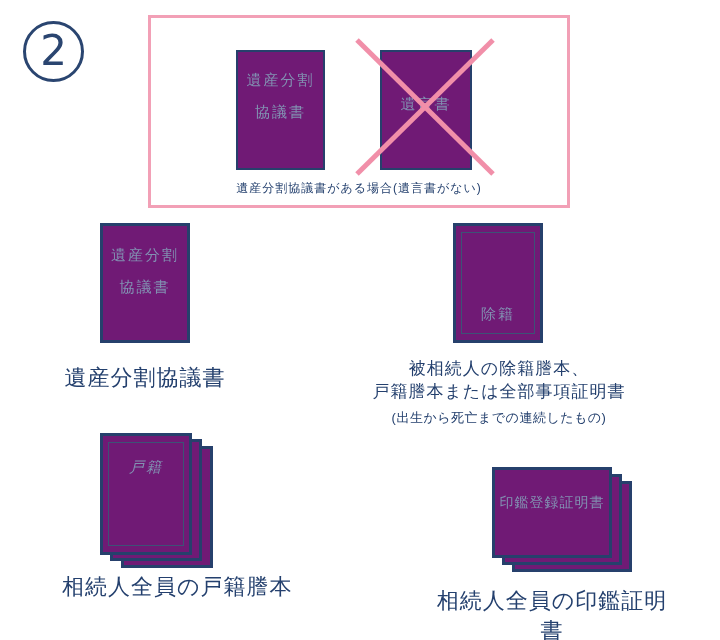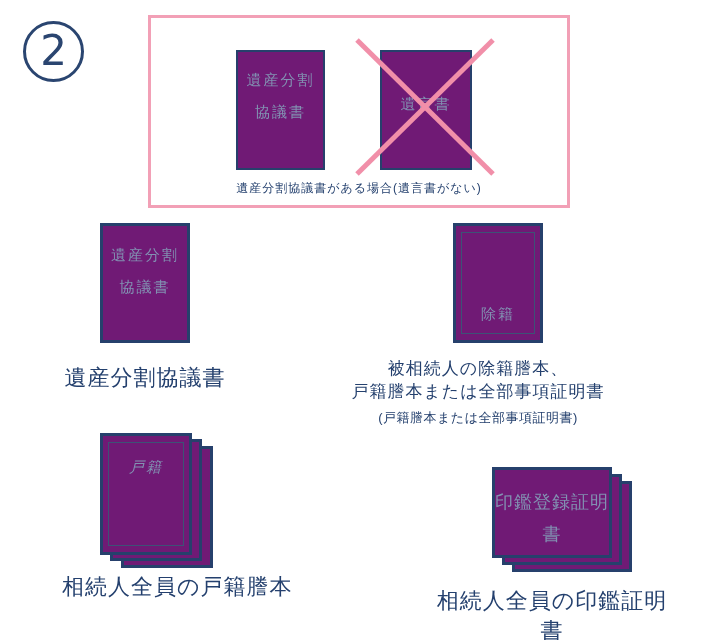--- a/index.html
+++ b/index.html
@@ -93,40 +93,40 @@
       <div>遺産分割</div>
       <div>協議書</div>
     </div>
   </div>
   <div class="caption caption-agreement" style="left:25px;top:363px;width:240px;">遺産分割協議書</div>
 
   <div class="doc" style="left:453px;top:223px;width:90px;height:120px;">
     <div class="doc-inner"></div>
     <div class="doc-label" style="top:32px;margin-top:40px;">除籍</div>
   </div>
-  <div class="caption caption-joseki" style="left:336px;top:357px;width:284px;">
+  <div class="caption caption-joseki" style="left:357px;top:357px;width:284px;">
     <div>被相続人の除籍謄本、</div>
     <div>戸籍謄本または全部事項証明書</div>
-    <div class="note">(戸籍謄本または全部事項証明書)</div>
+    <div class="note">(出生から死亡までの連続したもの)</div>
   </div>
 
   <div>
     <div class="doc" style="left:121px;top:446px;width:92px;height:122px;"></div>
     <div class="doc" style="left:110px;top:439px;width:92px;height:122px;"></div>
     <div class="doc" style="left:100px;top:433px;width:92px;height:122px;">
       <div class="doc-inner"></div>
       <div class="doc-label" style="top:15px;font-style:italic;">戸籍</div>
     </div>
   </div>
   <div class="caption caption-koseki" style="left:62px;top:570px;">
     <div>相続人全員の戸籍謄本</div>
   </div>
 
   <div>
     <div class="doc" style="left:512px;top:481px;width:120px;height:91px;"></div>
     <div class="doc" style="left:502px;top:474px;width:120px;height:91px;"></div>
     <div class="doc" style="left:492px;top:467px;width:120px;height:91px;">
-      <div class="doc-label" style="top:16px;font-size:18px;letter-spacing:1px;">印鑑登録証明書</div>
+      <div class="doc-label" style="top:16px;font-size:14px;letter-spacing:1px;">印鑑登録証明書</div>
     </div>
   </div>
   <div class="caption caption-inkan" style="left:432px;top:574px;width:240px;margin-top:12px;">相続人全員の印鑑証明書</div>
 
 </div>
 
 </body></html>

